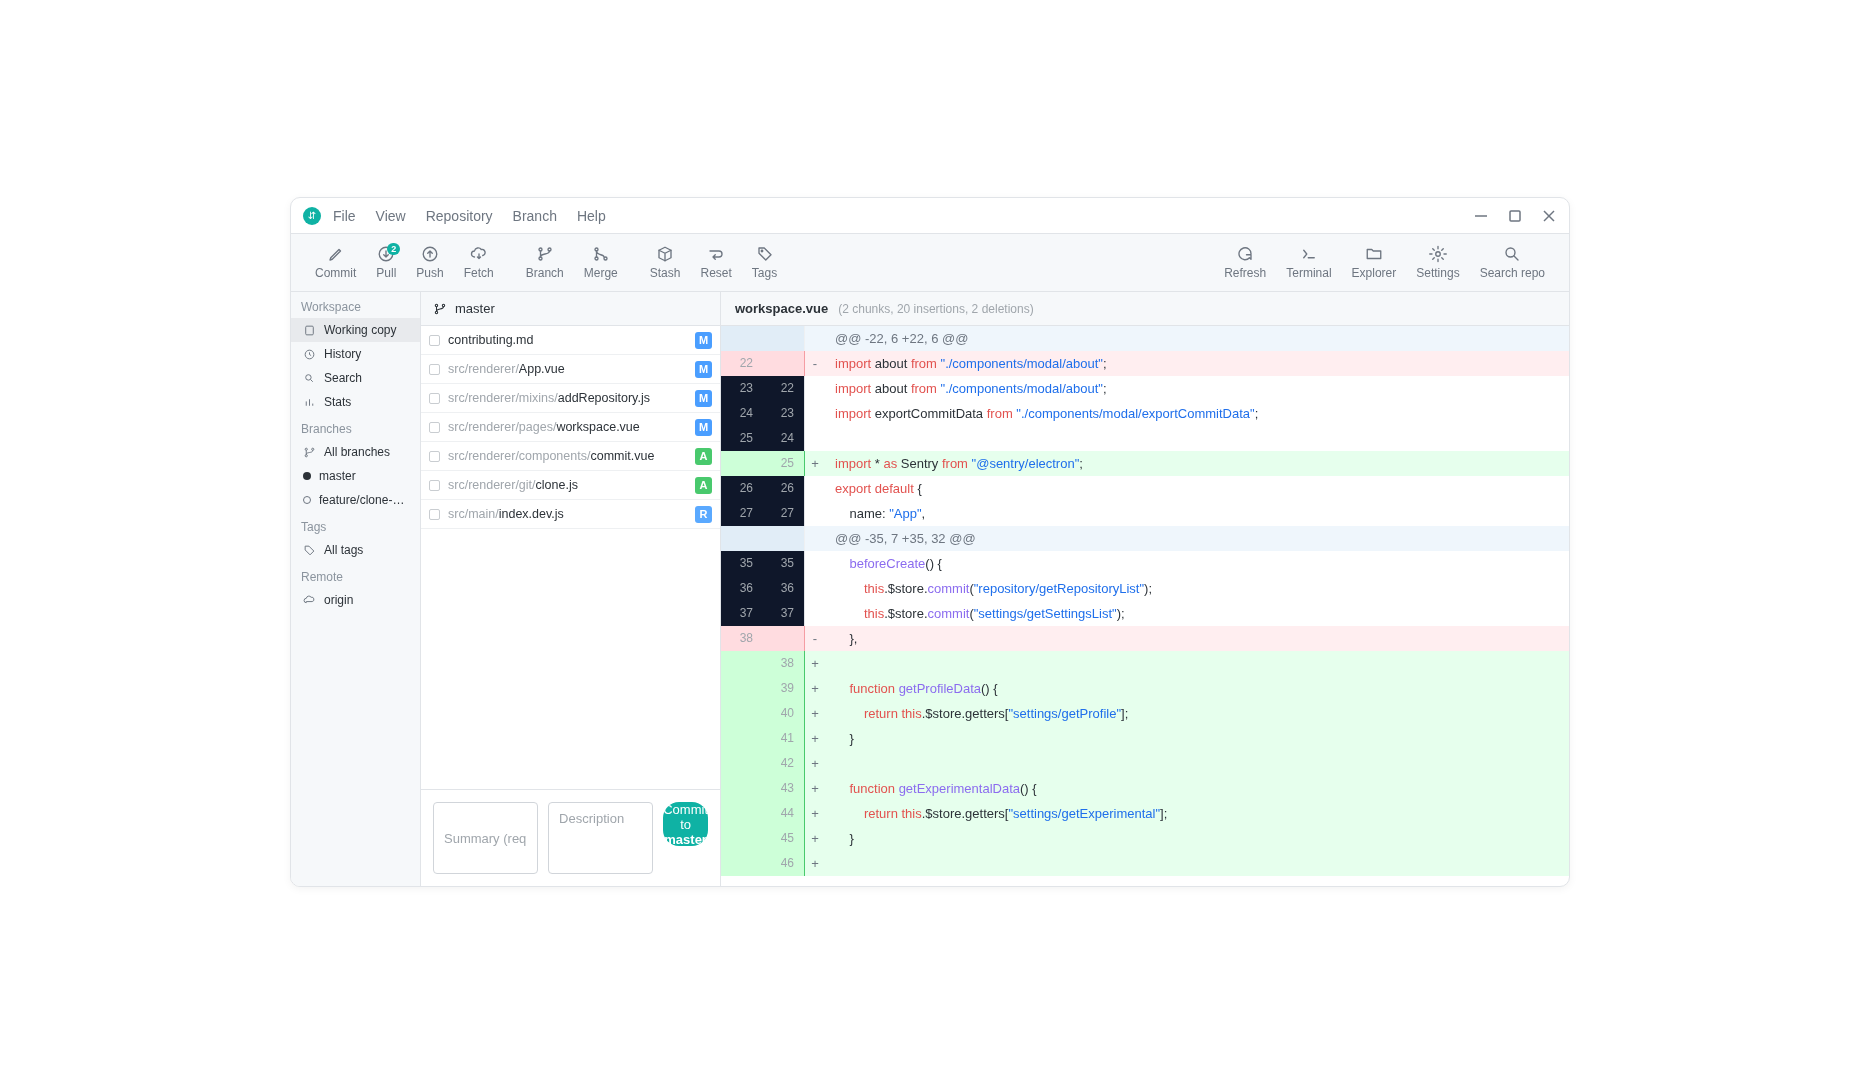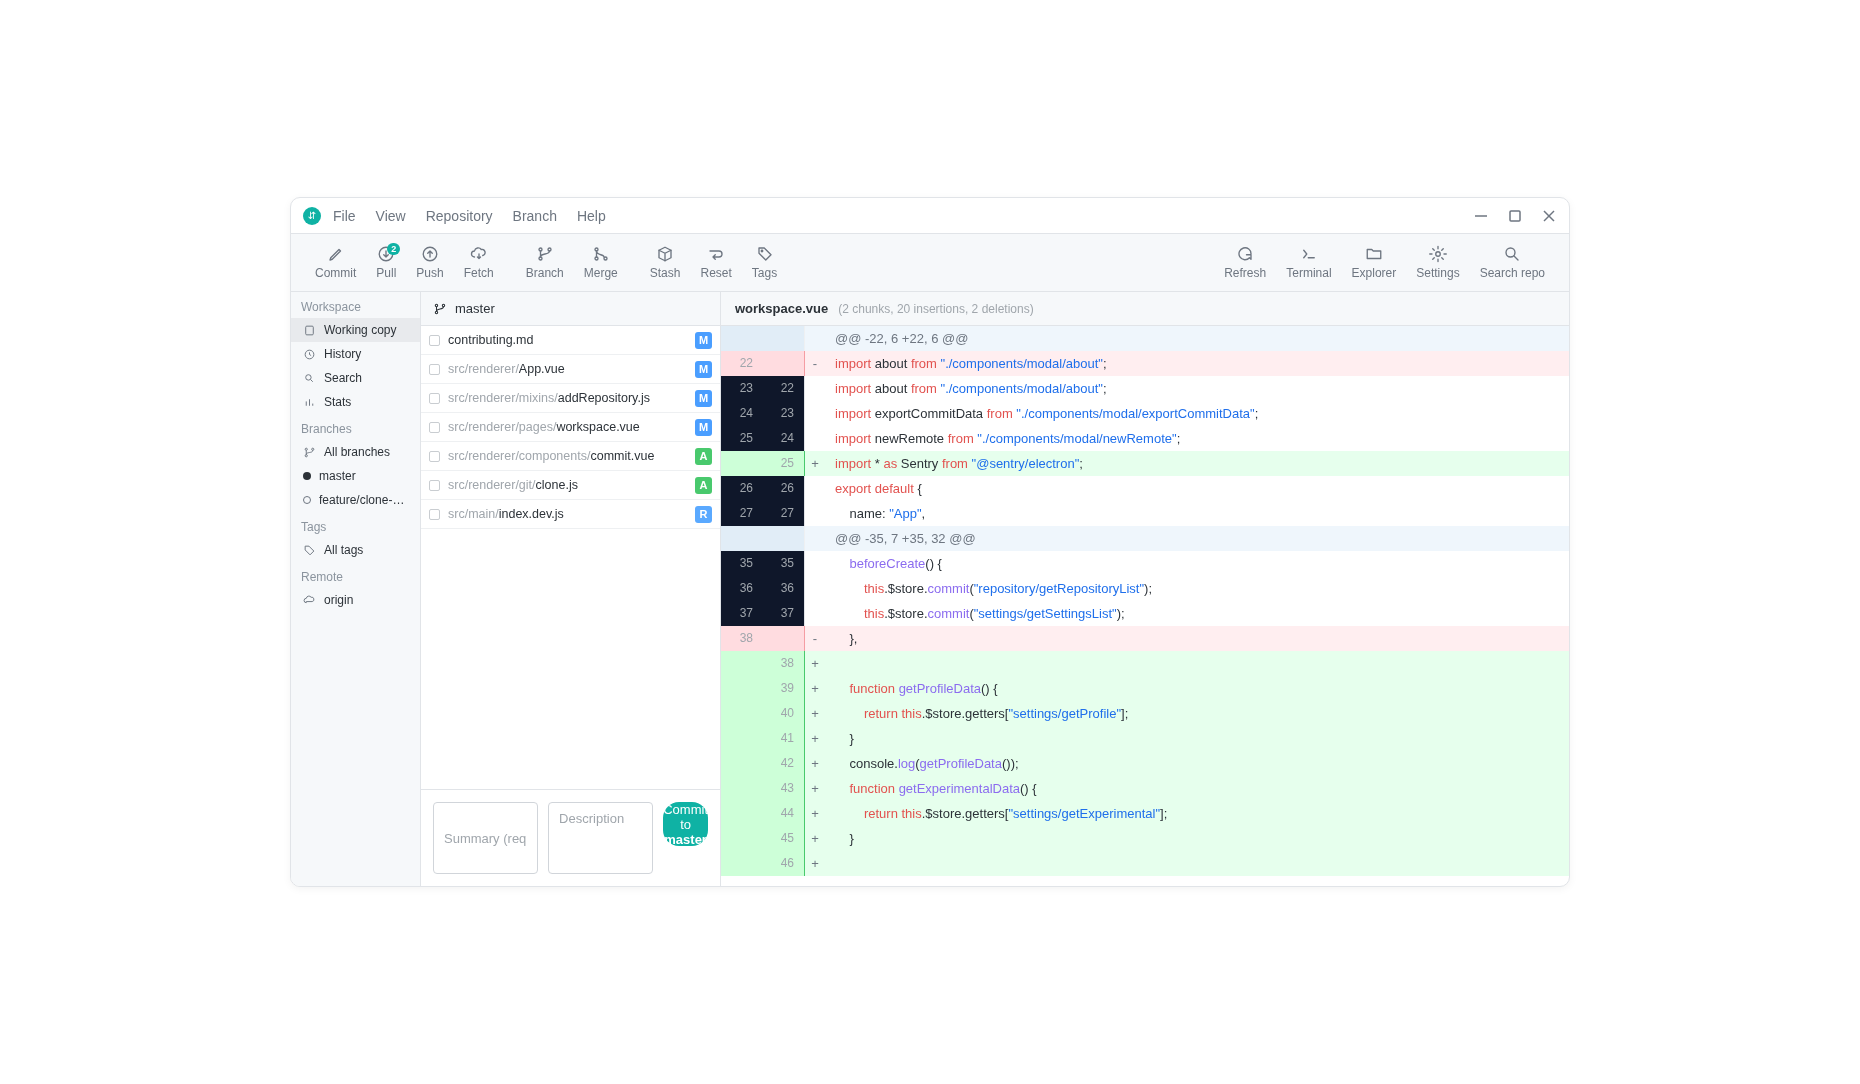--- a/index.html
+++ b/index.html
@@ -350,21 +350,20 @@
           <div class="diff-line ctx">
             <span class="gutter old">24</span>
             <span class="gutter new">23</span>
             <span class="sign"></span>
             <span class="code"><span class="tok-kw">import</span><span class="tok-plain"> exportCommitData </span><span class="tok-kw">from</span><span class="tok-plain"> </span><span class="tok-str">"./components/modal/exportCommitData"</span><span class="tok-plain">;</span></span>
           </div>
           <div class="diff-line ctx">
             <span class="gutter old">25</span>
             <span class="gutter new">24</span>
             <span class="sign"></span>
-            <span class="code"><span class="tok-kw">import</span><span class="tok-plain"> newRemote </span><span class="tok-kw">from</span><span class="tok-plain"> </span><span class="tok-str">"./components/modal/newRemote"</span><span class="tok-plain">;</span></span>
           </div>
           <div class="diff-line add">
             <span class="gutter old"></span>
             <span class="gutter new">25</span>
             <span class="sign">+</span>
             <span class="code"><span class="tok-kw">import</span><span class="tok-plain"> * </span><span class="tok-kw">as</span><span class="tok-plain"> Sentry </span><span class="tok-kw">from</span><span class="tok-plain"> </span><span class="tok-str">"@sentry/electron"</span><span class="tok-plain">;</span></span>
           </div>
           <div class="diff-line ctx">
             <span class="gutter old">26</span>
             <span class="gutter new">26</span>
@@ -428,21 +427,20 @@
           <div class="diff-line add">
             <span class="gutter old"></span>
             <span class="gutter new">41</span>
             <span class="sign">+</span>
             <span class="code"><span class="tok-plain">    }</span></span>
           </div>
           <div class="diff-line add">
             <span class="gutter old"></span>
             <span class="gutter new">42</span>
             <span class="sign">+</span>
-            <span class="code"><span class="tok-plain">    console.</span><span class="tok-fn">log</span><span class="tok-plain">(</span><span class="tok-fn">getProfileData</span><span class="tok-plain">());</span></span>
           </div>
           <div class="diff-line add">
             <span class="gutter old"></span>
             <span class="gutter new">43</span>
             <span class="sign">+</span>
             <span class="code"><span class="tok-plain">    </span><span class="tok-kw">function</span><span class="tok-plain"> </span><span class="tok-fn">getExperimentalData</span><span class="tok-plain">() {</span></span>
           </div>
           <div class="diff-line add">
             <span class="gutter old"></span>
             <span class="gutter new">44</span>

